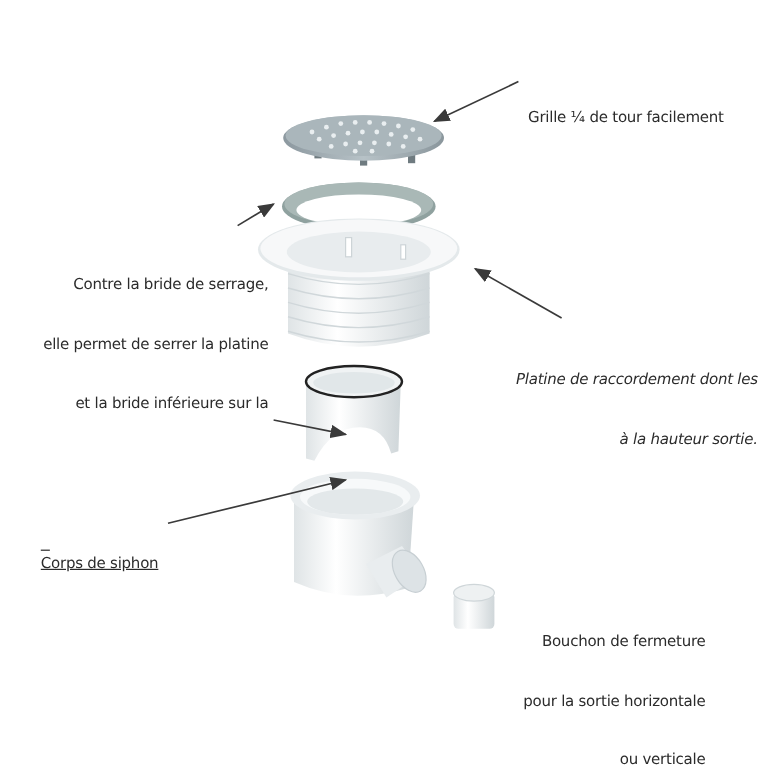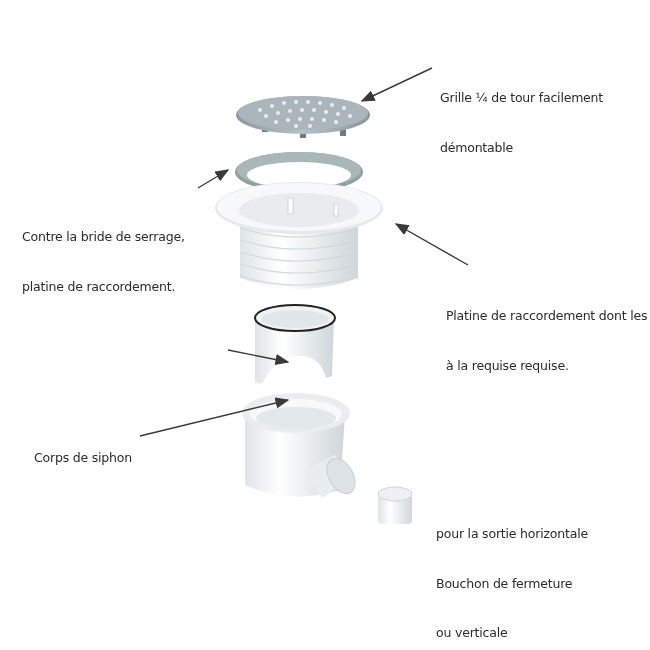--- a/index.html
+++ b/index.html
@@ -1,19 +1,19 @@
 <!DOCTYPE html>
 <html><head>
 <meta charset="utf-8">
 <style>
   html, body { margin: 0; padding: 0; }
   body { width: 650px; height: 650px; background: #ffffff; position: relative; overflow: hidden;
          font-family: "DejaVu Sans", sans-serif; color: #2b2b2b; }
   .label { position: absolute; font-size: 12.5px; line-height: 16.5px; white-space: pre; letter-spacing: -0.2px; }
-  .label span { display: block; }
+  .label span { display: block; text-align: right; }
   svg.art { position: absolute; left: 0; top: 0; }
 </style>
 </head>
 <body>
 
 <svg class="art" width="650" height="650" viewBox="0 0 650 650">
   <defs>
     <marker id="ah" markerWidth="10" markerHeight="8" refX="9" refY="4" orient="auto">
       <path d="M0,0 L10,4 L0,8 Z" fill="#3a3a3a"></path>
     </marker>
@@ -109,37 +109,37 @@
     <line x1="432" y1="68" x2="362" y2="101" marker-end="url(#ah)"></line>
     <line x1="198" y1="188" x2="228" y2="170" marker-end="url(#ah)"></line>
     <line x1="468" y1="265" x2="396" y2="224" marker-end="url(#ah)"></line>
     <line x1="228" y1="350" x2="288" y2="362" marker-end="url(#ah)"></line>
     <line x1="140" y1="436" x2="288" y2="400" marker-end="url(#ah)"></line>
   </g>
 </svg>
 
 <div class="label" style="left:440px; top:57px;">
   <span>Grille ¼ de tour facilement</span>
-  <span>démontable</span>
 </div>
 
-<div class="label" style="left:22px; top:196px;">
+<div class="label" style="left:36px; top:196px;">
   <span>Contre la bride de serrage,</span>
-  <span>platine de raccordement.</span>
+  <span>elle permet de serrer la platine</span>
+  <span>et la bride inférieure sur la</span>
 </div>
 
-<div class="label" style="left:446px; top:275px;">
+<div class="label" style="left:430px; top:275px;font-style:italic;">
   <span>Platine de raccordement dont les</span>
-  <span>à la requise requise.</span>
+  <span>à la hauteur sortie.</span>
 </div>
 
 <div class="label" style="left:34px; top:325px;">
 </div>
 
-<div class="label" style="left:34px; top:417px;">
+<div class="label" style="left:34px; top:428px;text-decoration:underline;">
   <span>Corps de siphon</span>
 </div>
 
 <div class="label" style="left:436px; top:493px;">
+  <span>Bouchon de fermeture</span>
   <span>pour la sortie horizontale</span>
-  <span>Bouchon de fermeture</span>
   <span>ou verticale</span>
 </div>
 
 </body></html>

